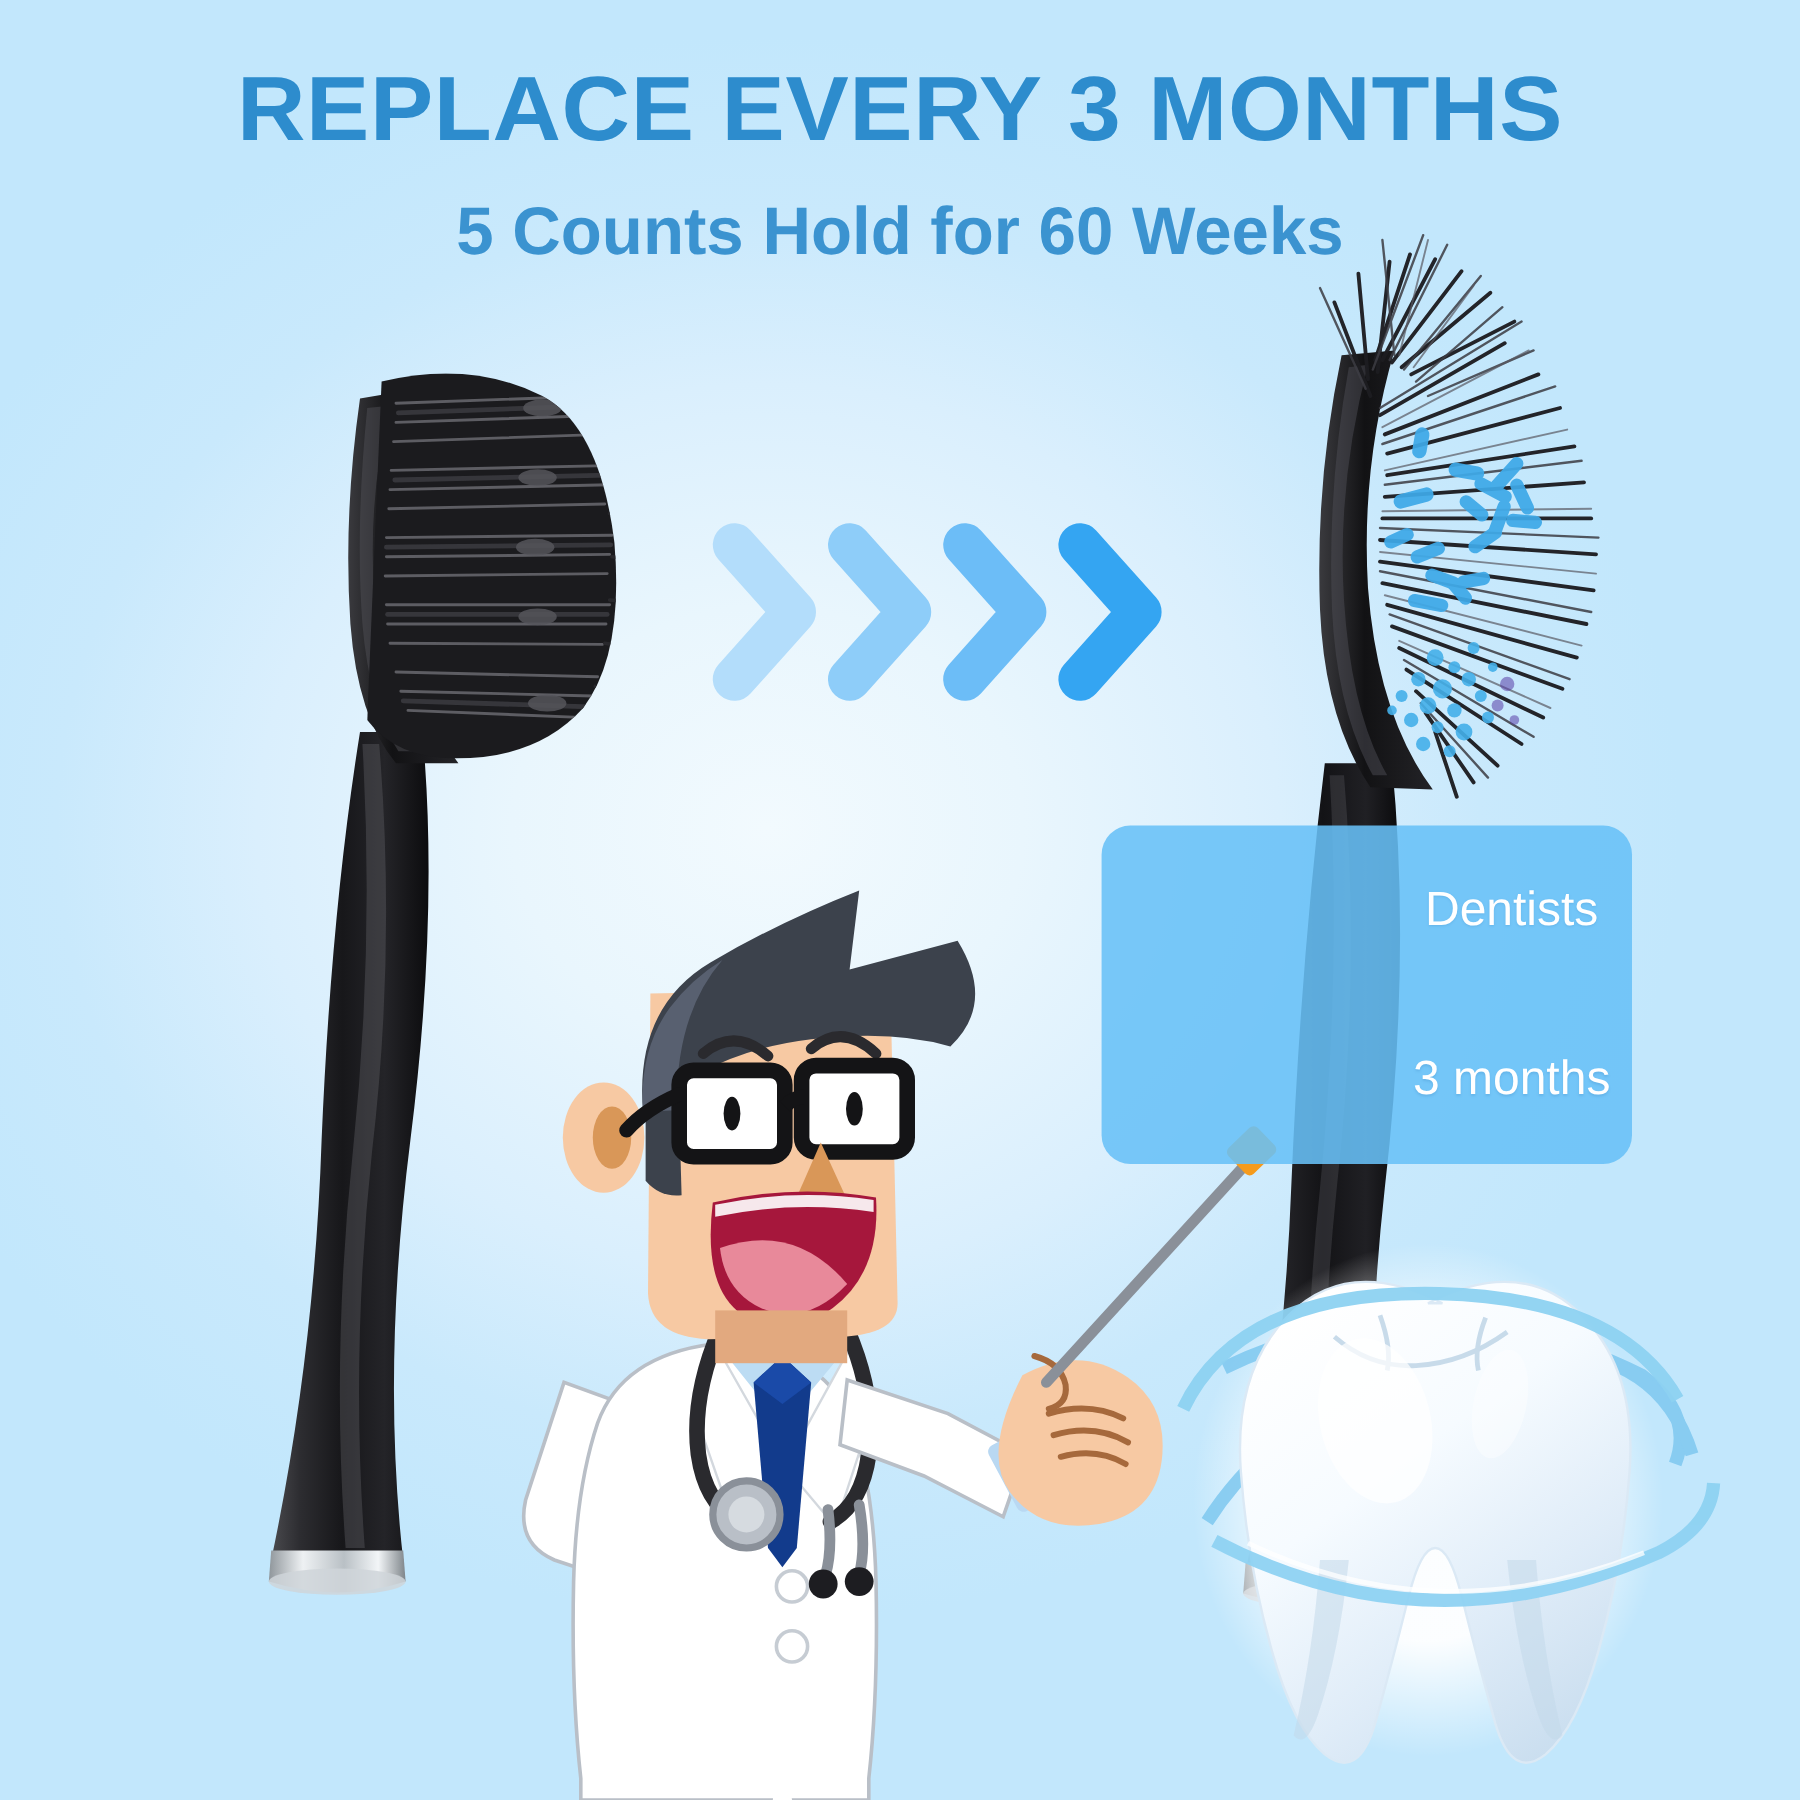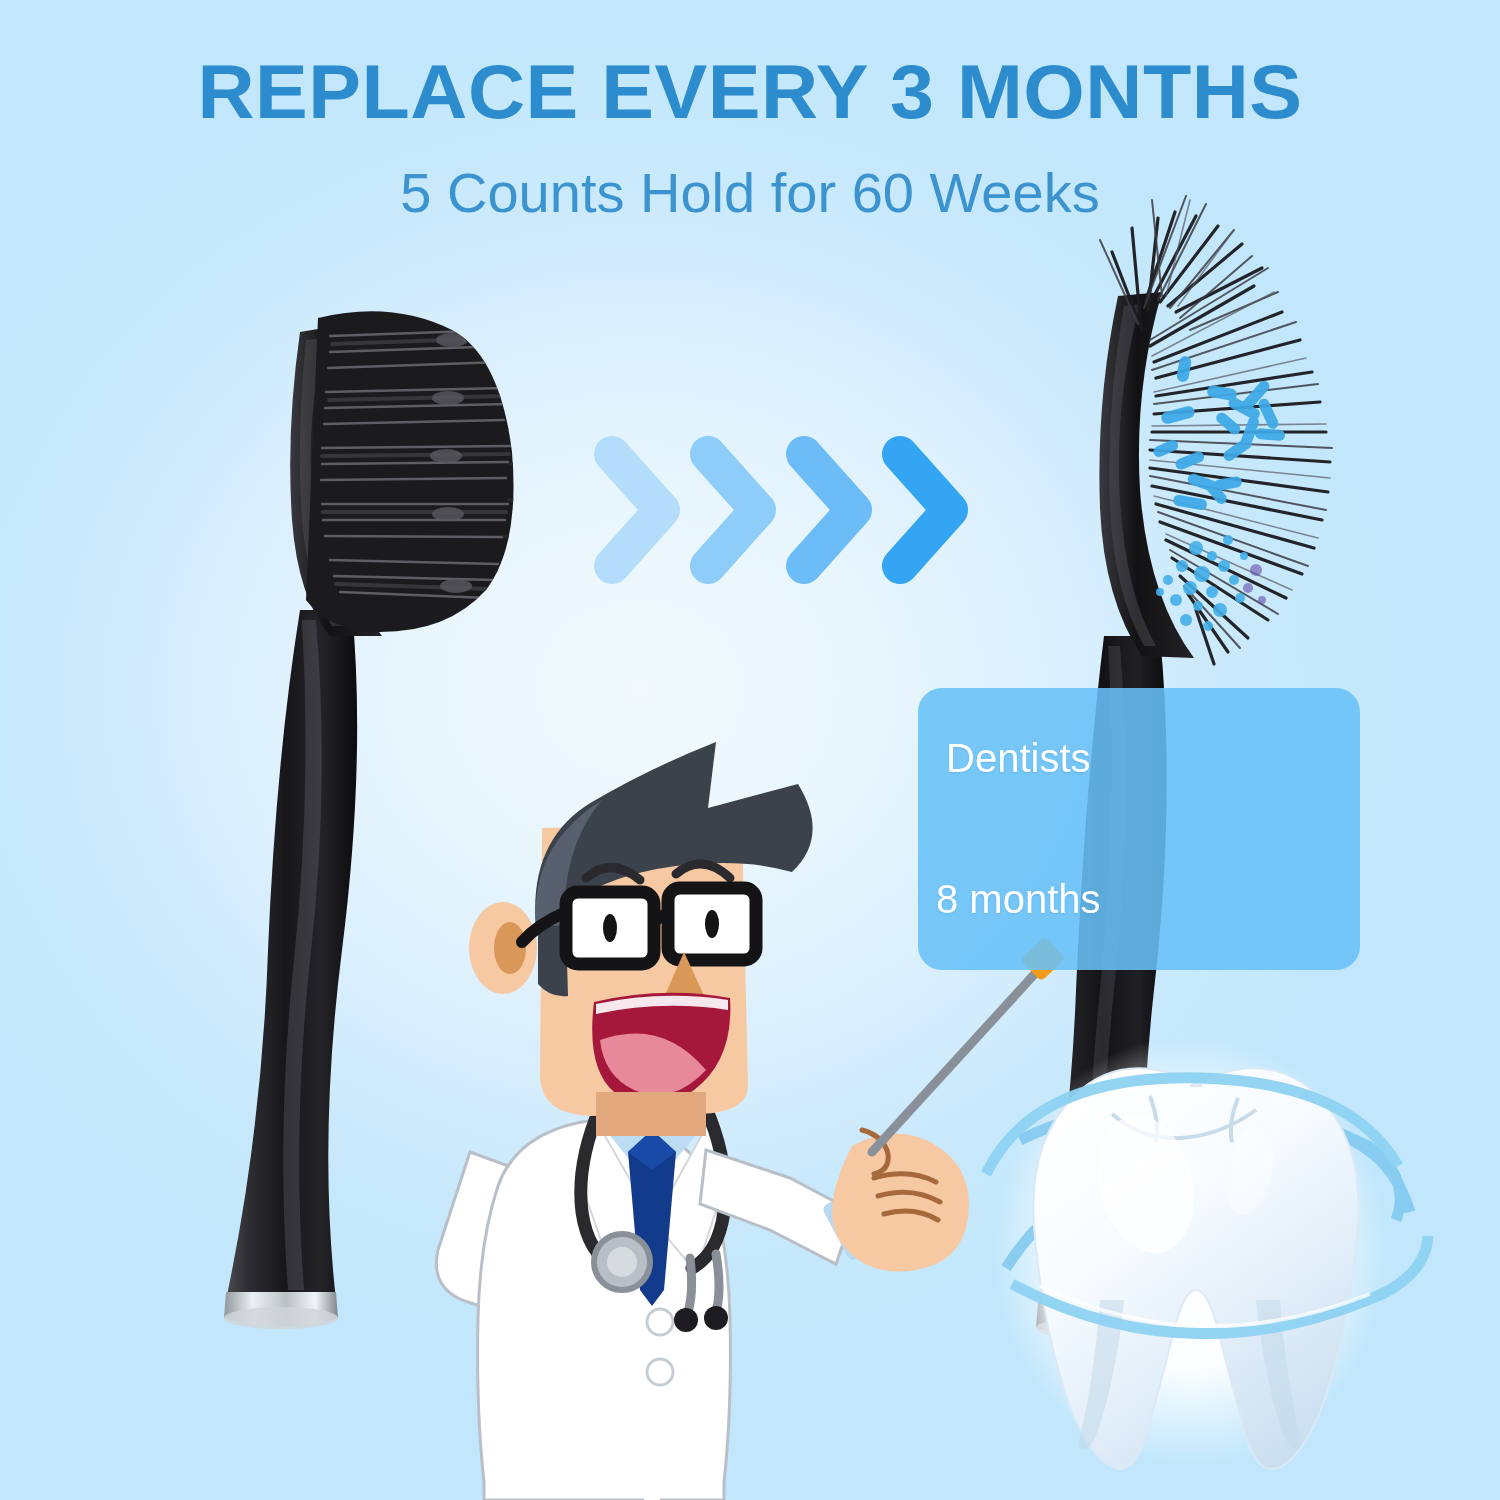--- a/index.html
+++ b/index.html
@@ -16,31 +16,31 @@
 
   
   .title{
     position:absolute;left:0;top:48px;width:1500px;text-align:center;
     font-size:76px;font-weight:700;letter-spacing:.5px;
     color:#2d8ccd;white-space:nowrap;
     transform:scaleX(1.04);transform-origin:50% 50%;
   }
   .subtitle{
     position:absolute;left:0;top:160px;width:1500px;text-align:center;
-    font-size:56px;font-weight:400;color:#3b93d0;white-space:nowrap;
+    font-size:56px;font-weight:700;color:#3b93d0;white-space:nowrap;
   }
 
   
   .chev-wrap{position:absolute;left:590px;top:430px;width:400px;height:160px;}
 
   
   .bubble{
     position:absolute;left:918px;top:688px;width:442px;height:282px;
     background:rgba(104,192,247,.88);border-radius:24px;
-    display:flex;align-items:center;justify-content:flex-start;
+    display:flex;align-items:center;justify-content:flex-end;
   }
   .bubble-text{
     color:#ffffff;font-size:40px;line-height:1.18;text-align:center;
     font-weight:400;padding:0 18px;text-shadow:0 1px 2px rgba(60,130,190,.25);
   }
 
   
   .layer{position:absolute;left:0;top:0;width:1500px;height:1500px;}
   .layer svg{position:absolute;left:0;top:0;}
 </style>
@@ -455,17 +455,17 @@
       <line x1="872" y1="1152" x2="1042" y2="966" stroke="#8a9099" stroke-width="9" stroke-linecap="round"></line>
       <rect x="1026" y="944" width="34" height="30" rx="5" fill="#f59b1c" transform="rotate(-44 1043 959)"></rect>
     </svg>
   </div>
 
   <div class="bubble">
     <div class="bubble-text">
       <span>Dentists</span><br>
       <br>
       <br>
-      <span>8 months</span>
+      <span>3 months</span>
     </div>
   </div>
 
 </div>
 
 </body></html>

